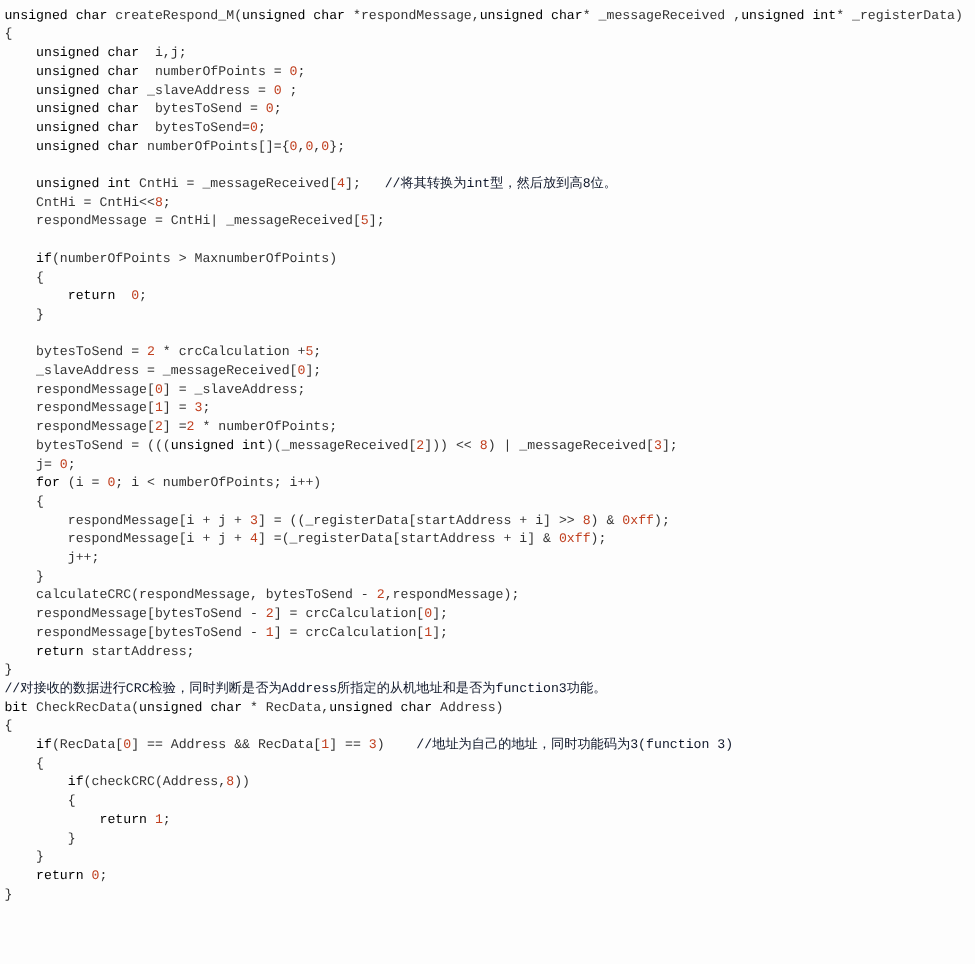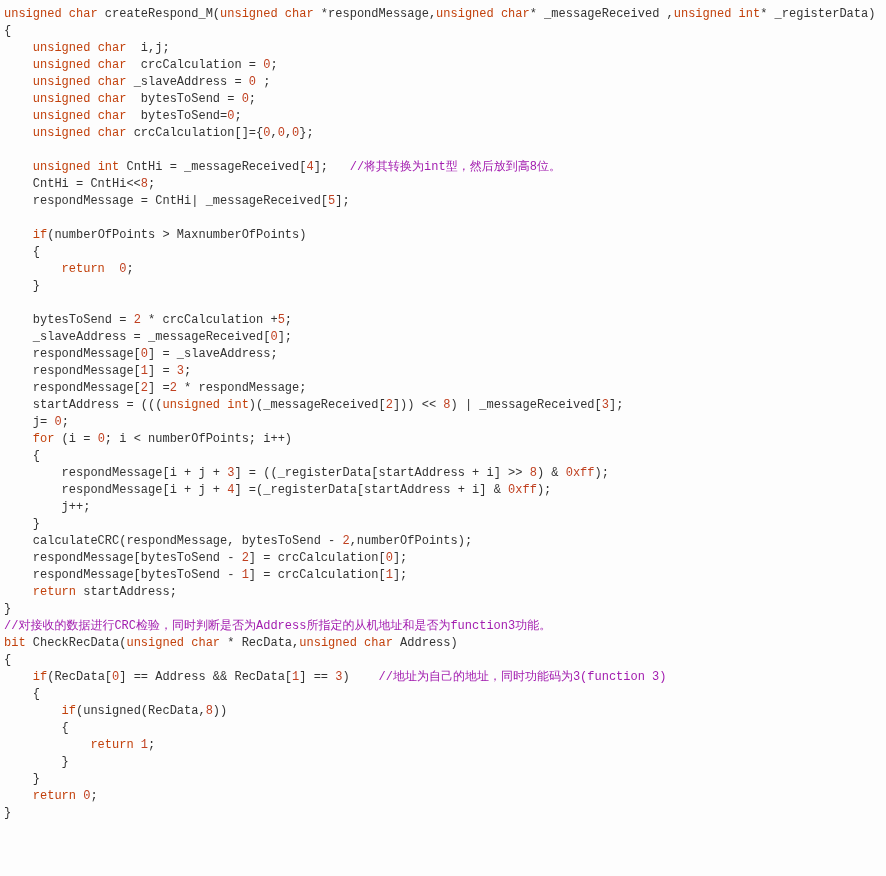--- a/index.html
+++ b/index.html
@@ -11,68 +11,68 @@
     color: #3a3a3a;
     padding: 6px 4px;
     width: 886px;
     box-sizing: border-box;
   }
   pre {
     margin: 0;
     font-family: inherit;
     white-space: pre;
   }
-  .k  { color: #c2410c; }   
+  .k  { color: #000000; }   
   .n  { color: #c04020; }   
-  .c  { color: #a21caf; }   
+  .c  { color: #0f172a; }   
   .p  { color: #333; }      
 </style>
 </head>
 <body>
 
 <pre id="code-block"><span><span class="k">unsigned</span><span class="p"> </span><span class="k">char</span><span class="p"> createRespond_M(</span><span class="k">unsigned</span><span class="p"> </span><span class="k">char</span><span class="p"> *respondMessage,</span><span class="k">unsigned</span><span class="p"> </span><span class="k">char</span><span class="p">* _messageReceived ,</span><span class="k">unsigned</span><span class="p"> </span><span class="k">int</span><span class="p">* _registerData)</span></span>
 <span><span class="p">{</span></span>
 <span><span class="p">    </span><span class="k">unsigned</span><span class="p"> </span><span class="k">char</span><span class="p">  i,j;</span></span>
-<span><span class="p">    </span><span class="k">unsigned</span><span class="p"> </span><span class="k">char</span><span class="p">  crcCalculation = </span><span class="n">0</span><span class="p">;</span></span>
+<span><span class="p">    </span><span class="k">unsigned</span><span class="p"> </span><span class="k">char</span><span class="p">  numberOfPoints = </span><span class="n">0</span><span class="p">;</span></span>
 <span><span class="p">    </span><span class="k">unsigned</span><span class="p"> </span><span class="k">char</span><span class="p"> _slaveAddress = </span><span class="n">0</span><span class="p"> ;</span></span>
 <span><span class="p">    </span><span class="k">unsigned</span><span class="p"> </span><span class="k">char</span><span class="p">  bytesToSend = </span><span class="n">0</span><span class="p">;</span></span>
 <span><span class="p">    </span><span class="k">unsigned</span><span class="p"> </span><span class="k">char</span><span class="p">  bytesToSend=</span><span class="n">0</span><span class="p">;</span></span>
-<span><span class="p">    </span><span class="k">unsigned</span><span class="p"> </span><span class="k">char</span><span class="p"> crcCalculation[]={</span><span class="n">0</span><span class="p">,</span><span class="n">0</span><span class="p">,</span><span class="n">0</span><span class="p">};</span></span>
+<span><span class="p">    </span><span class="k">unsigned</span><span class="p"> </span><span class="k">char</span><span class="p"> numberOfPoints[]={</span><span class="n">0</span><span class="p">,</span><span class="n">0</span><span class="p">,</span><span class="n">0</span><span class="p">};</span></span>
 <span><span class="p"></span></span>
 <span><span class="p">    </span><span class="k">unsigned</span><span class="p"> </span><span class="k">int</span><span class="p"> CntHi = _messageReceived[</span><span class="n">4</span><span class="p">];   </span><span class="c">//将其转换为int型，然后放到高8位。</span></span>
 <span><span class="p">    CntHi = CntHi&lt;&lt;</span><span class="n">8</span><span class="p">;</span></span>
 <span><span class="p">    respondMessage = CntHi| _messageReceived[</span><span class="n">5</span><span class="p">];</span></span>
 <span><span class="p"></span></span>
 <span><span class="p">    </span><span class="k">if</span><span class="p">(numberOfPoints &gt; MaxnumberOfPoints)</span></span>
 <span><span class="p">    {</span></span>
 <span><span class="p">        </span><span class="k">return</span><span class="p">  </span><span class="n">0</span><span class="p">;</span></span>
 <span><span class="p">    }</span></span>
 <span><span class="p"></span></span>
 <span><span class="p">    bytesToSend = </span><span class="n">2</span><span class="p"> * crcCalculation +</span><span class="n">5</span><span class="p">;</span></span>
 <span><span class="p">    _slaveAddress = _messageReceived[</span><span class="n">0</span><span class="p">];</span></span>
 <span><span class="p">    respondMessage[</span><span class="n">0</span><span class="p">] = _slaveAddress;</span></span>
 <span><span class="p">    respondMessage[</span><span class="n">1</span><span class="p">] = </span><span class="n">3</span><span class="p">;</span></span>
-<span><span class="p">    respondMessage[</span><span class="n">2</span><span class="p">] =</span><span class="n">2</span><span class="p"> * respondMessage;</span></span>
-<span><span class="p">    startAddress = (((</span><span class="k">unsigned</span><span class="p"> </span><span class="k">int</span><span class="p">)(_messageReceived[</span><span class="n">2</span><span class="p">])) &lt;&lt; </span><span class="n">8</span><span class="p">) | _messageReceived[</span><span class="n">3</span><span class="p">];</span></span>
+<span><span class="p">    respondMessage[</span><span class="n">2</span><span class="p">] =</span><span class="n">2</span><span class="p"> * numberOfPoints;</span></span>
+<span><span class="p">    bytesToSend = (((</span><span class="k">unsigned</span><span class="p"> </span><span class="k">int</span><span class="p">)(_messageReceived[</span><span class="n">2</span><span class="p">])) &lt;&lt; </span><span class="n">8</span><span class="p">) | _messageReceived[</span><span class="n">3</span><span class="p">];</span></span>
 <span><span class="p">    j= </span><span class="n">0</span><span class="p">;</span></span>
 <span><span class="p">    </span><span class="k">for</span><span class="p"> (i = </span><span class="n">0</span><span class="p">; i &lt; numberOfPoints; i++)</span></span>
 <span><span class="p">    {</span></span>
 <span><span class="p">        respondMessage[i + j + </span><span class="n">3</span><span class="p">] = ((_registerData[startAddress + i] &gt;&gt; </span><span class="n">8</span><span class="p">) &amp; </span><span class="n">0xff</span><span class="p">);</span></span>
 <span><span class="p">        respondMessage[i + j + </span><span class="n">4</span><span class="p">] =(_registerData[startAddress + i] &amp; </span><span class="n">0xff</span><span class="p">);</span></span>
 <span><span class="p">        j++;</span></span>
 <span><span class="p">    }</span></span>
-<span><span class="p">    calculateCRC(respondMessage, bytesToSend - </span><span class="n">2</span><span class="p">,numberOfPoints);</span></span>
+<span><span class="p">    calculateCRC(respondMessage, bytesToSend - </span><span class="n">2</span><span class="p">,respondMessage);</span></span>
 <span><span class="p">    respondMessage[bytesToSend - </span><span class="n">2</span><span class="p">] = crcCalculation[</span><span class="n">0</span><span class="p">];</span></span>
 <span><span class="p">    respondMessage[bytesToSend - </span><span class="n">1</span><span class="p">] = crcCalculation[</span><span class="n">1</span><span class="p">];</span></span>
 <span><span class="p">    </span><span class="k">return</span><span class="p"> startAddress;</span></span>
 <span><span class="p">}</span></span>
 <span><span class="c">//对接收的数据进行CRC检验，同时判断是否为Address所指定的从机地址和是否为function3功能。</span></span>
 <span><span class="k">bit</span><span class="p"> CheckRecData(</span><span class="k">unsigned</span><span class="p"> </span><span class="k">char</span><span class="p"> * RecData,</span><span class="k">unsigned</span><span class="p"> </span><span class="k">char</span><span class="p"> Address)</span></span>
 <span><span class="p">{</span></span>
 <span><span class="p">    </span><span class="k">if</span><span class="p">(RecData[</span><span class="n">0</span><span class="p">] == Address &amp;&amp; RecData[</span><span class="n">1</span><span class="p">] == </span><span class="n">3</span><span class="p">)    </span><span class="c">//地址为自己的地址，同时功能码为3(function 3)</span></span>
 <span><span class="p">    {</span></span>
-<span><span class="p">        </span><span class="k">if</span><span class="p">(unsigned(RecData,</span><span class="n">8</span><span class="p">))</span></span>
+<span><span class="p">        </span><span class="k">if</span><span class="p">(checkCRC(Address,</span><span class="n">8</span><span class="p">))</span></span>
 <span><span class="p">        {</span></span>
 <span><span class="p">            </span><span class="k">return</span><span class="p"> </span><span class="n">1</span><span class="p">;</span></span>
 <span><span class="p">        }</span></span>
 <span><span class="p">    }</span></span>
 <span><span class="p">    </span><span class="k">return</span><span class="p"> </span><span class="n">0</span><span class="p">;</span></span>
 <span><span class="p">}</span></span></pre>
 
 </body></html>

